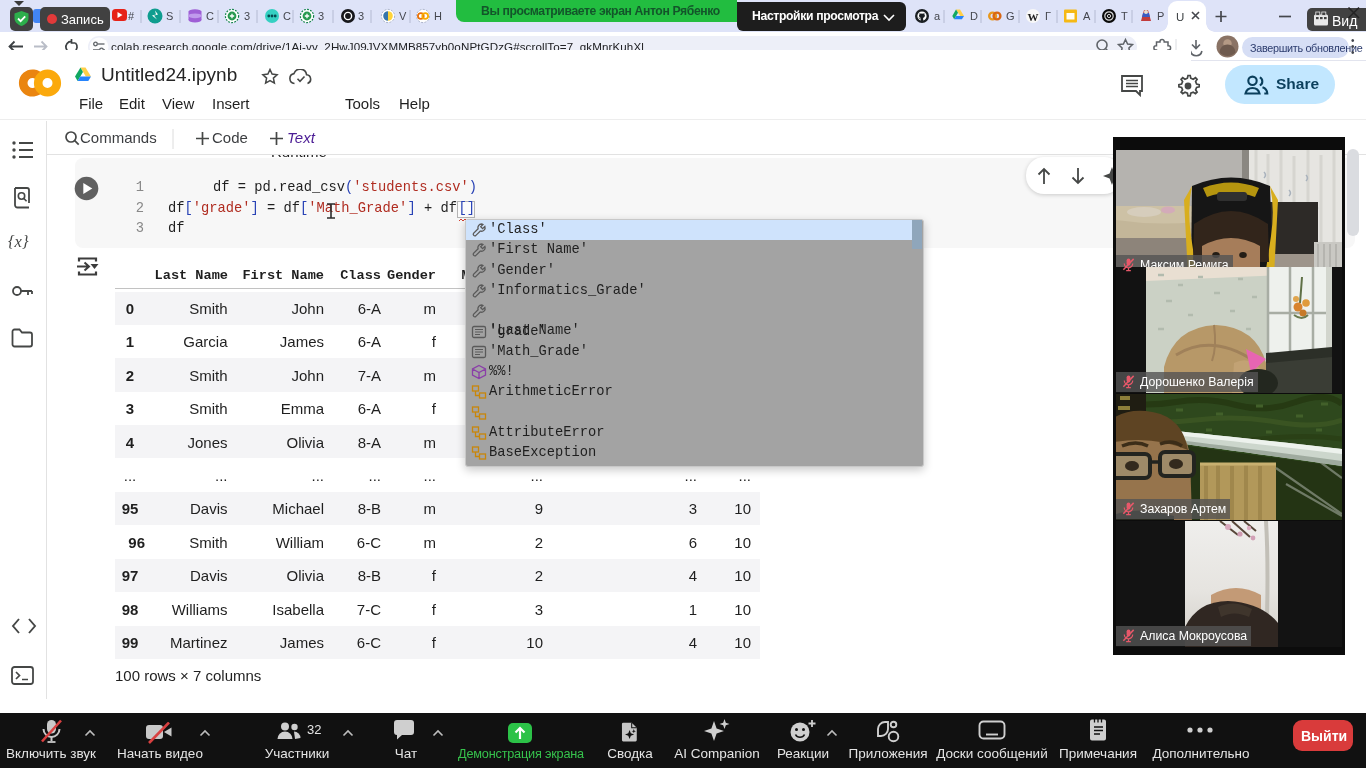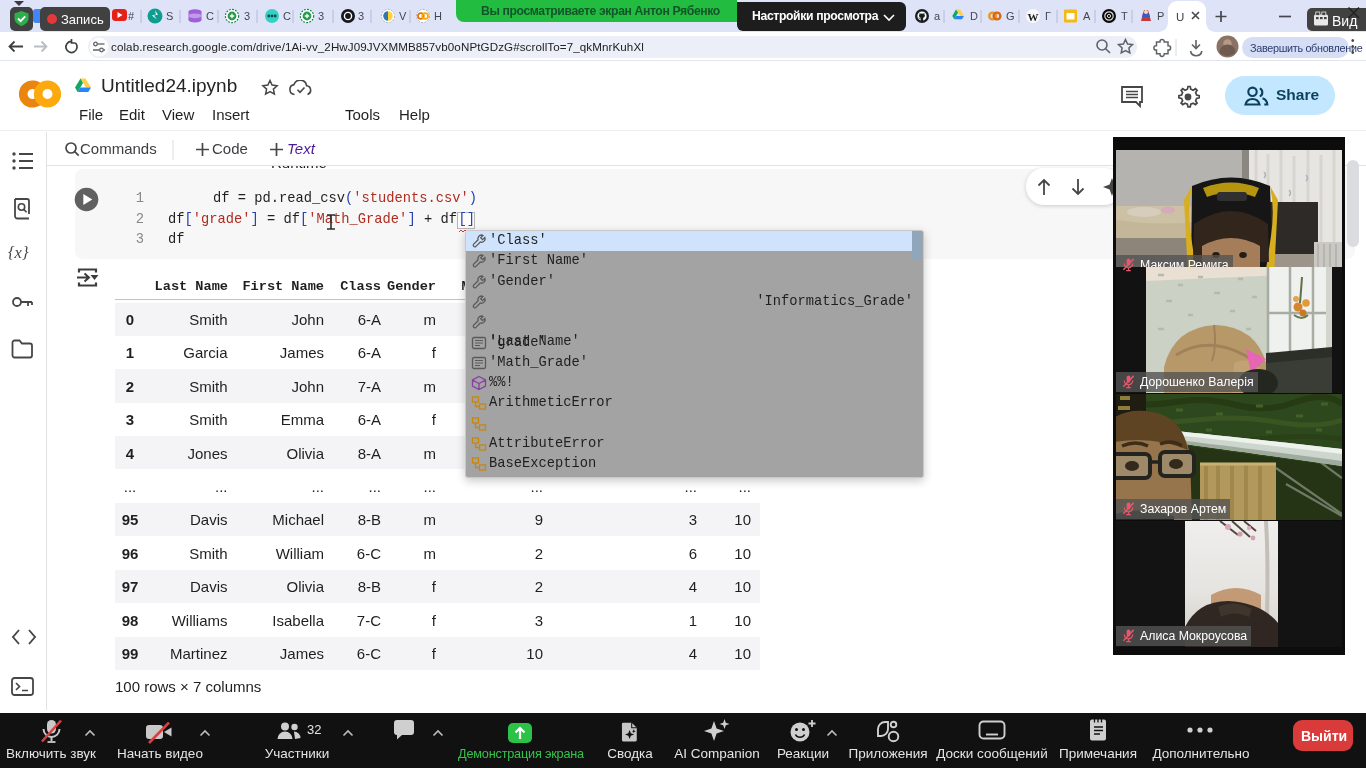--- a/index.html
+++ b/index.html
@@ -10,21 +10,21 @@
   
   #tabstrip { left:0; top:0; width:1366px; height:32px; background:#dee3f8; }
   #activetab { position:absolute; left:1168px; top:1px; width:38px; height:31px; background:#fff; border-radius:9px 9px 0 0; }
   #activetab:before, #activetab:after { content:""; position:absolute; bottom:0; width:9px; height:9px; background:radial-gradient(circle at 100% 0, rgba(0,0,0,0) 8.5px, #fff 9px); }
   #activetab:before { left:-9px; transform:scaleX(-1); }
   #activetab:after { right:-9px; }
   #addrrow { left:0; top:32px; width:1366px; height:29px; background:#fff; border-bottom:1px solid #e2e4ee; }
   #urlpill { position:absolute; left:88px; top:4px; width:1049px; height:22px; background:#edeff8; border-radius:11px; }
   #urltext { position:absolute; left:111px; top:8px; font-size:11.6px; color:#202124; letter-spacing:0.1px; }
   
-  #colab { left:0; top:61px; width:1191px; height:655px; background:#fff; }
+  #colab { left:0; top:50px; width:1191px; height:655px; background:#fff; }
   .menuitem { position:absolute; top:45px; font-size:15px; color:#1f1f1f; }
   #divider1 { position:absolute; left:0; top:69px; width:1366px; height:1px; background:#ededed; }
   #ctoolbar { position:absolute; left:0; top:70px; width:1366px; height:35px; background:#fff; border-bottom:1px solid #e2e2e2; }
   #sidebar { position:absolute; left:0; top:106px; width:47px; height:543px; border-right:1px solid #e2e2e2; background:#fff;}
   .sideic { position:absolute; left:11px; color:#454746; }
   
   #cell { position:absolute; left:75px; top:108px; width:1280px; height:90px; background:#f7f7f7; border-radius:8px; }
   .mono { font-family:"Liberation Mono",monospace; font-size:13.75px; white-space:pre; }
   .codeline { position:absolute; left:93px; color:#1f1f1f; }
   .lnum { position:absolute; left:128px; width:16px; text-align:right; color:#888; }
@@ -384,21 +384,21 @@
   <div class="abs tcell" style="left:671px;top:417.0px;width:80px;">...</div>
   <div class="abs trow stripe" style="top:441.9px;"></div>
   <div class="abs tcell tbold " style="left:115px;top:450.4px;width:30px;text-align:center;">95</div>
   <div class="abs tcell" style="left:107.5px;top:450.4px;width:120px;">Davis</div>
   <div class="abs tcell" style="left:204px;top:450.4px;width:120px;">Michael</div>
   <div class="abs tcell" style="left:301px;top:450.4px;width:80px;">8-B</div>
   <div class="abs tcell" style="left:356px;top:450.4px;width:80px;">m</div>
   <div class="abs tcell" style="left:463px;top:450.4px;width:80px;">9</div>
   <div class="abs tcell" style="left:617px;top:450.4px;width:80px;">3</div>
   <div class="abs tcell" style="left:671px;top:450.4px;width:80px;">10</div>
-  <div class="abs tcell tbold " style="left:115px;top:483.8px;width:30px;text-align:center;">96</div>
+  <div class="abs tcell tbold " style="left:115px;top:483.8px;width:30px;">96</div>
   <div class="abs tcell" style="left:107.5px;top:483.8px;width:120px;">Smith</div>
   <div class="abs tcell" style="left:204px;top:483.8px;width:120px;">William</div>
   <div class="abs tcell" style="left:301px;top:483.8px;width:80px;">6-C</div>
   <div class="abs tcell" style="left:356px;top:483.8px;width:80px;">m</div>
   <div class="abs tcell" style="left:463px;top:483.8px;width:80px;">2</div>
   <div class="abs tcell" style="left:617px;top:483.8px;width:80px;">6</div>
   <div class="abs tcell" style="left:671px;top:483.8px;width:80px;">10</div>
   <div class="abs trow stripe" style="top:508.7px;"></div>
   <div class="abs tcell tbold " style="left:115px;top:517.2px;width:30px;text-align:center;">97</div>
   <div class="abs tcell" style="left:107.5px;top:517.2px;width:120px;">Davis</div>
@@ -426,21 +426,21 @@
   <div class="abs tcell" style="left:617px;top:584.0px;width:80px;">4</div>
   <div class="abs tcell" style="left:671px;top:584.0px;width:80px;">10</div>
   <div class="abs" style="left:115px;top:617px;font-size:15px;color:#1f1f1f;">100 rows × 7 columns</div>
 
   <div class="abs" style="left:1347px;top:99px;width:12px;height:87px;background:#dadce0;border-radius:6px;"></div>
 
   <div class="abs" id="dropdown">
     <div class="ddrow" style="top:0px;background:#cfe3fc;">'Class'</div>
     <div class="ddrow" style="top:20.3px;">'First Name'</div>
     <div class="ddrow" style="top:40.6px;">'Gender'</div>
-    <div class="ddrow" style="top:60.9px;text-align:right;">'Informatics_Grade'</div>
+    <div class="ddrow" style="top:60.9px;">'Informatics_Grade'</div>
     <div class="ddrow" style="top:81.2px;margin-top:20px;">'Last Name'</div>
     <div class="ddrow" style="top:101.5px;">'grade'</div>
     <div class="ddrow" style="top:121.8px;">'Math_Grade'</div>
     <div class="ddrow" style="top:142.1px;">%%!</div>
     <div class="ddrow" style="top:162.4px;">ArithmeticError</div>
     <div class="ddrow" style="top:203px;">AttributeError</div>
     <div class="ddrow" style="top:223.3px;">BaseException</div>
     <svg class="ddic" style="top:2.0px">
         <path d="M10.5 2 a3.6 3.6 0 0 0 -3.4 4.8 L2.5 11.4 a1.6 1.6 0 0 0 2.2 2.2 L9.3 9 a3.6 3.6 0 0 0 4.6 -4.6 l-2.3 2.3 -1.9 -1.9 2.3 -2.3 a3.6 3.6 0 0 0 -1.5 -.5z" fill="none" stroke="#5a5a5a" stroke-width="1.3"></path>
       </svg>
@@ -685,20 +685,23 @@
   <div class="zbtn" style="left:201px;width:192px;">
       <div class="zlab">Участники</div>
     </div>
 
   <svg class="abs" style="left:392px;top:7px" width="24" height="22">
     <path d="M2 3 a3 3 0 0 1 3-3 h14 a3 3 0 0 1 3 3 v9 a3 3 0 0 1 -3 3 h-9 l-5 4.5 v-4.5 h-0 a3 3 0 0 1 -3-3 z" fill="#cfcfcf"></path>
   </svg>
   <svg class="abs" style="left:432px;top:16px" width="12" height="8">
       <path d="M1.5 6.5 L6 2 l4.5 4.5" stroke="#bdbdbd" stroke-width="1.6" fill="none"></path>
     </svg>
+  <div class="zbtn" style="left:310px;width:192px;">
+      <div class="zlab">Чат</div>
+    </div>
 
   <div class="abs" style="left:508px;top:10px;width:24px;height:20px;background:#2cc248;border-radius:5px;"></div>
   <svg class="abs" style="left:508px;top:10px" width="24" height="20">
       <path d="M12 16 V5.5 M7.5 9.5 L12 5 l4.5 4.5" stroke="#fff" stroke-width="2.2" fill="none"></path>
     </svg>
   <div class="zbtn" style="left:425px;width:192px;color:#36c24c;">
       <div class="zlab" style="font-size:12.7px;letter-spacing:-0.2px;">Демонстрация экрана</div>
     </div>
 
   <svg class="abs" style="left:619px;top:8px" width="22" height="23" viewBox="0 0 26 26">

